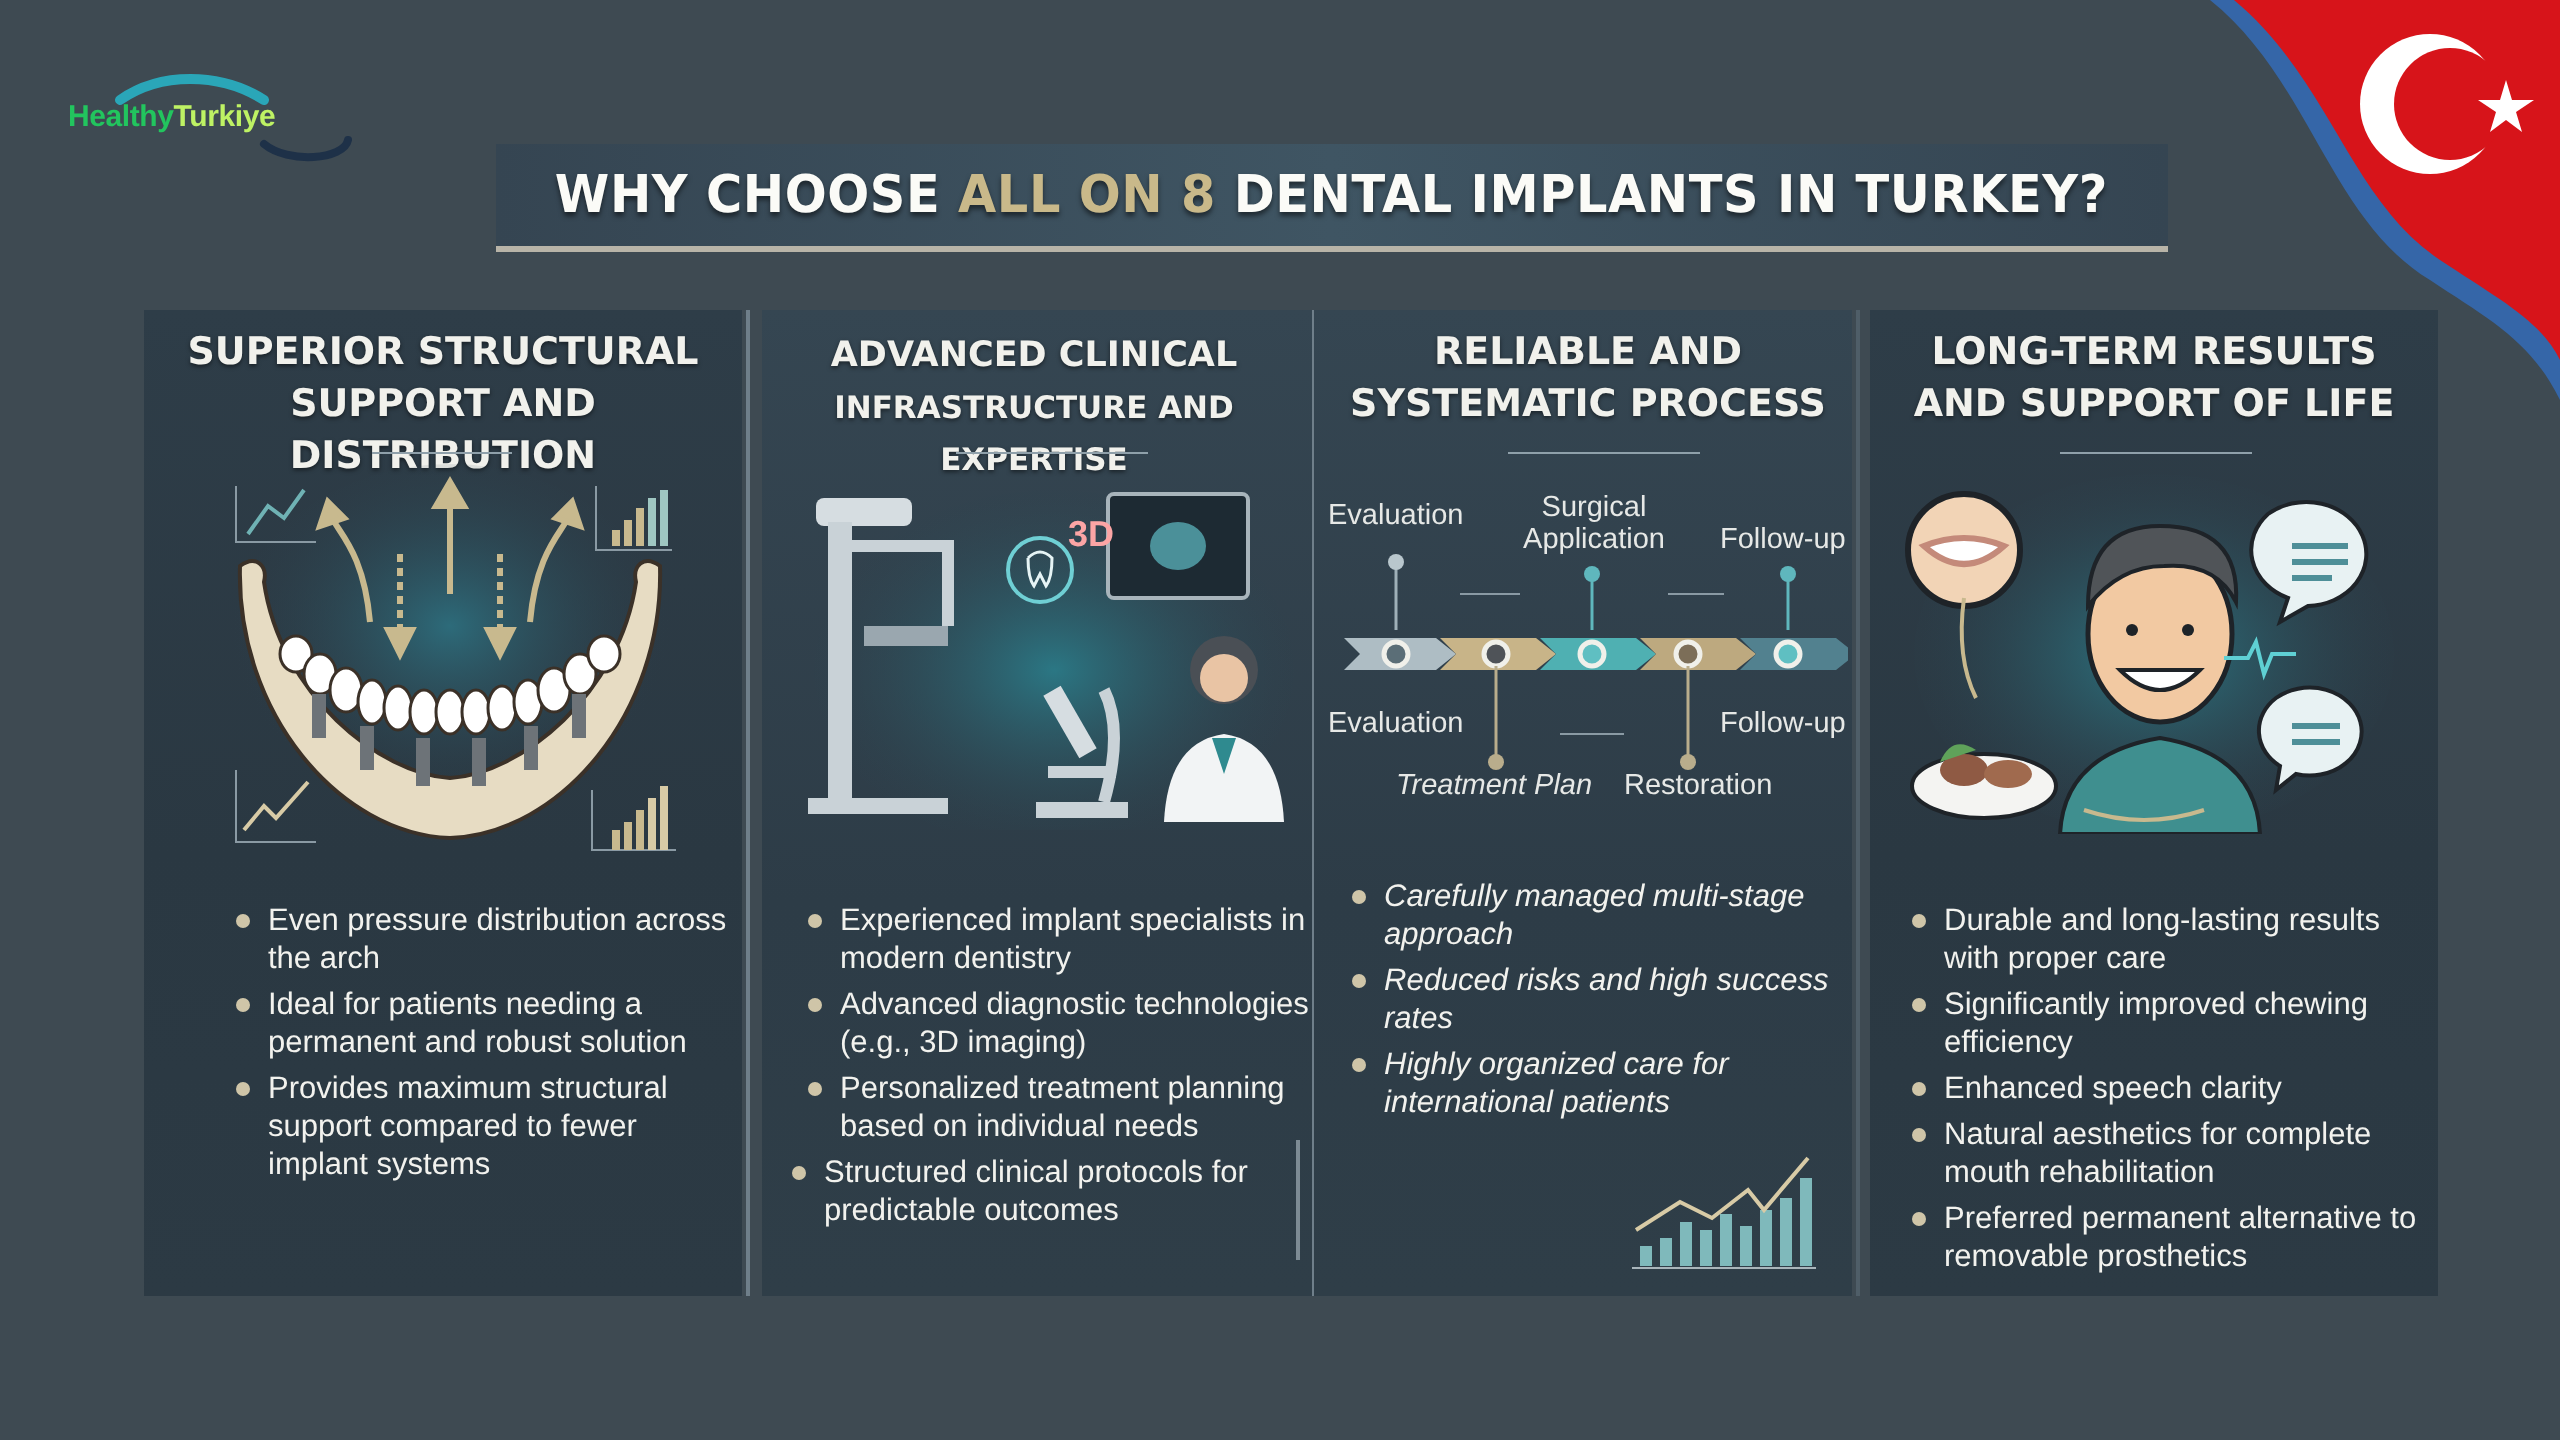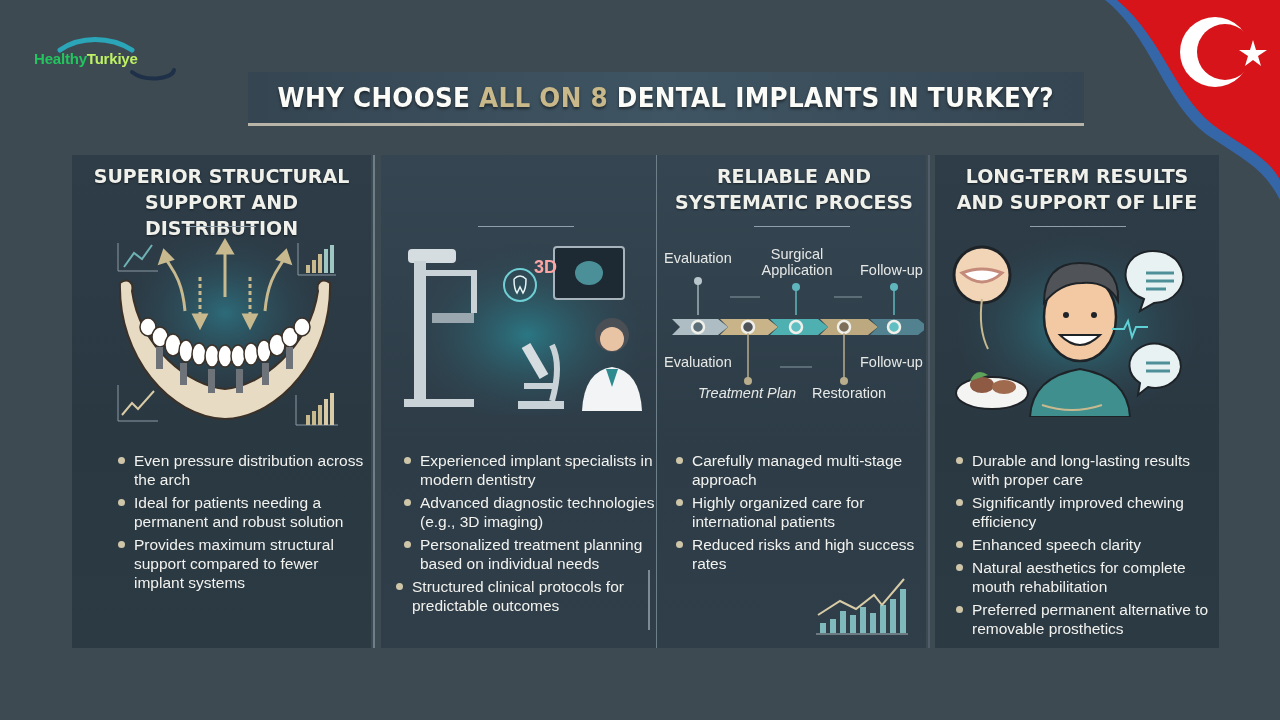--- a/index.html
+++ b/index.html
@@ -166,20 +166,24 @@
         <rect x="152" y="136" width="7" height="22"></rect>
         <rect x="176" y="120" width="7" height="22"></rect>
       </g>
   </svg>
   <ul class="bullets" style="left:44px;top:296px;width:250px;">
     <li>Even pressure distribution across the arch</li>
     <li>Ideal for patients needing a permanent and robust solution</li>
     <li>Provides maximum structural support compared to fewer implant systems</li>
   </ul>
 
+  <div class="ptitle" style="left:309px;top:10px;width:272px;font-size:17.5px;">
+    <span>ADVANCED CLINICAL</span>
+    <span style="font-size:15.5px;">INFRASTRUCTURE AND EXPERTISE</span>
+  </div>
   <div class="rule" style="left:406px;top:71px;width:96px;"></div>
   <svg class="illus" style="left:330px;top:80px;" width="245" height="180">
     <defs>
         <radialGradient id="g2" cx="50%" cy="50%" r="55%">
           <stop offset="0" stop-color="#2b7784"></stop>
           <stop offset="1" stop-color="#2d3d48" stop-opacity="0"></stop>
         </radialGradient>
       </defs>
     <ellipse cx="125" cy="100" rx="120" ry="90" fill="url(#g2)"></ellipse>
     <rect x="6" y="14" width="48" height="14" rx="4" fill="#d6dde1"></rect>
@@ -242,24 +246,24 @@
       <circle cx="176" cy="106" r="4" fill="#b9ad8c"></circle>
     <line x1="112" y1="92" x2="144" y2="92" stroke="#8a9aa4"></line>
   </svg>
   <div class="tl-label" style="left:592px;top:95px;">Evaluation</div>
   <div class="tl-label" style="left:686px;top:91px;width:78px;white-space:normal;">Surgical Application</div>
   <div class="tl-label" style="left:788px;top:107px;">Follow-up</div>
   <div class="tl-label" style="left:592px;top:199px;">Evaluation</div>
   <div class="tl-label" style="left:626px;top:230px;font-style:italic;">Treatment Plan</div>
   <div class="tl-label" style="left:740px;top:230px;text-align:right;">Restoration</div>
   <div class="tl-label" style="left:788px;top:199px;">Follow-up</div>
-  <ul class="bullets" style="left:602px;top:296px;width:256px;">
+  <ul class="bullets" style="left:602px;top:284px;width:256px;font-style:italic;">
     <li>Carefully managed multi-stage approach</li>
+    <li>Reduced risks and high success rates</li>
     <li>Highly organized care for international patients</li>
-    <li>Reduced risks and high success rates</li>
   </ul>
   <svg class="illus" style="left:744px;top:416px;" width="96" height="66">
     <g fill="#7fb9bb">
         <rect x="4" y="52" width="6" height="10"></rect>
         <rect x="14" y="48" width="6" height="14"></rect>
         <rect x="24" y="40" width="6" height="22"></rect>
         <rect x="34" y="44" width="6" height="18"></rect>
         <rect x="44" y="36" width="6" height="26"></rect>
         <rect x="54" y="42" width="6" height="20"></rect>
         <rect x="64" y="34" width="6" height="28"></rect>

